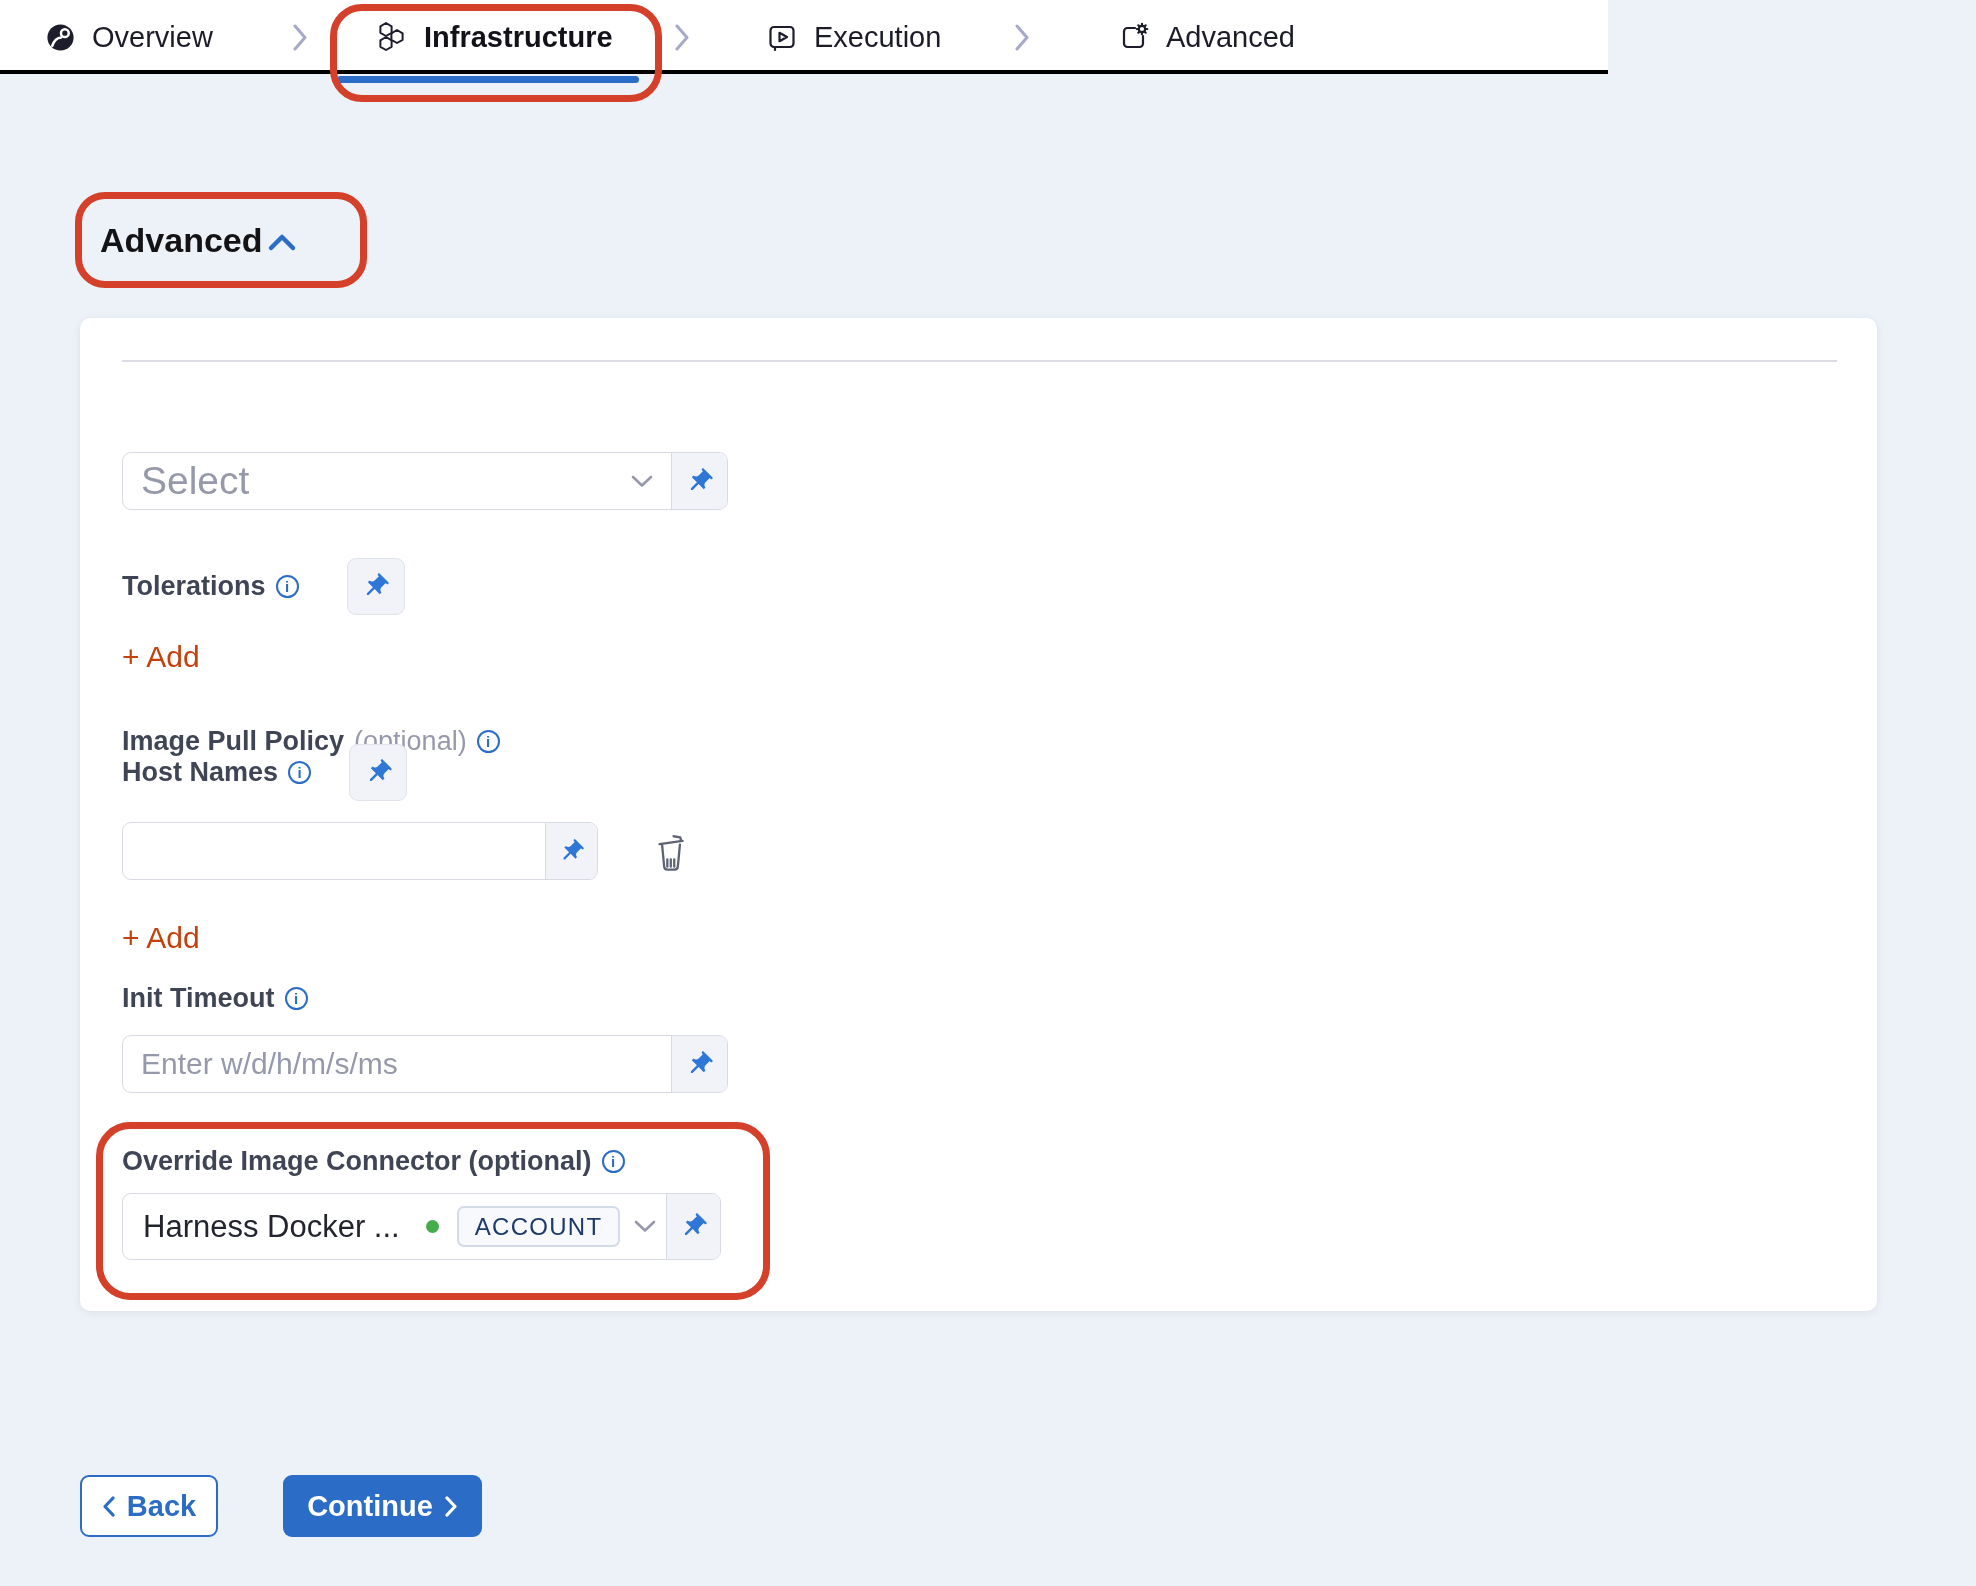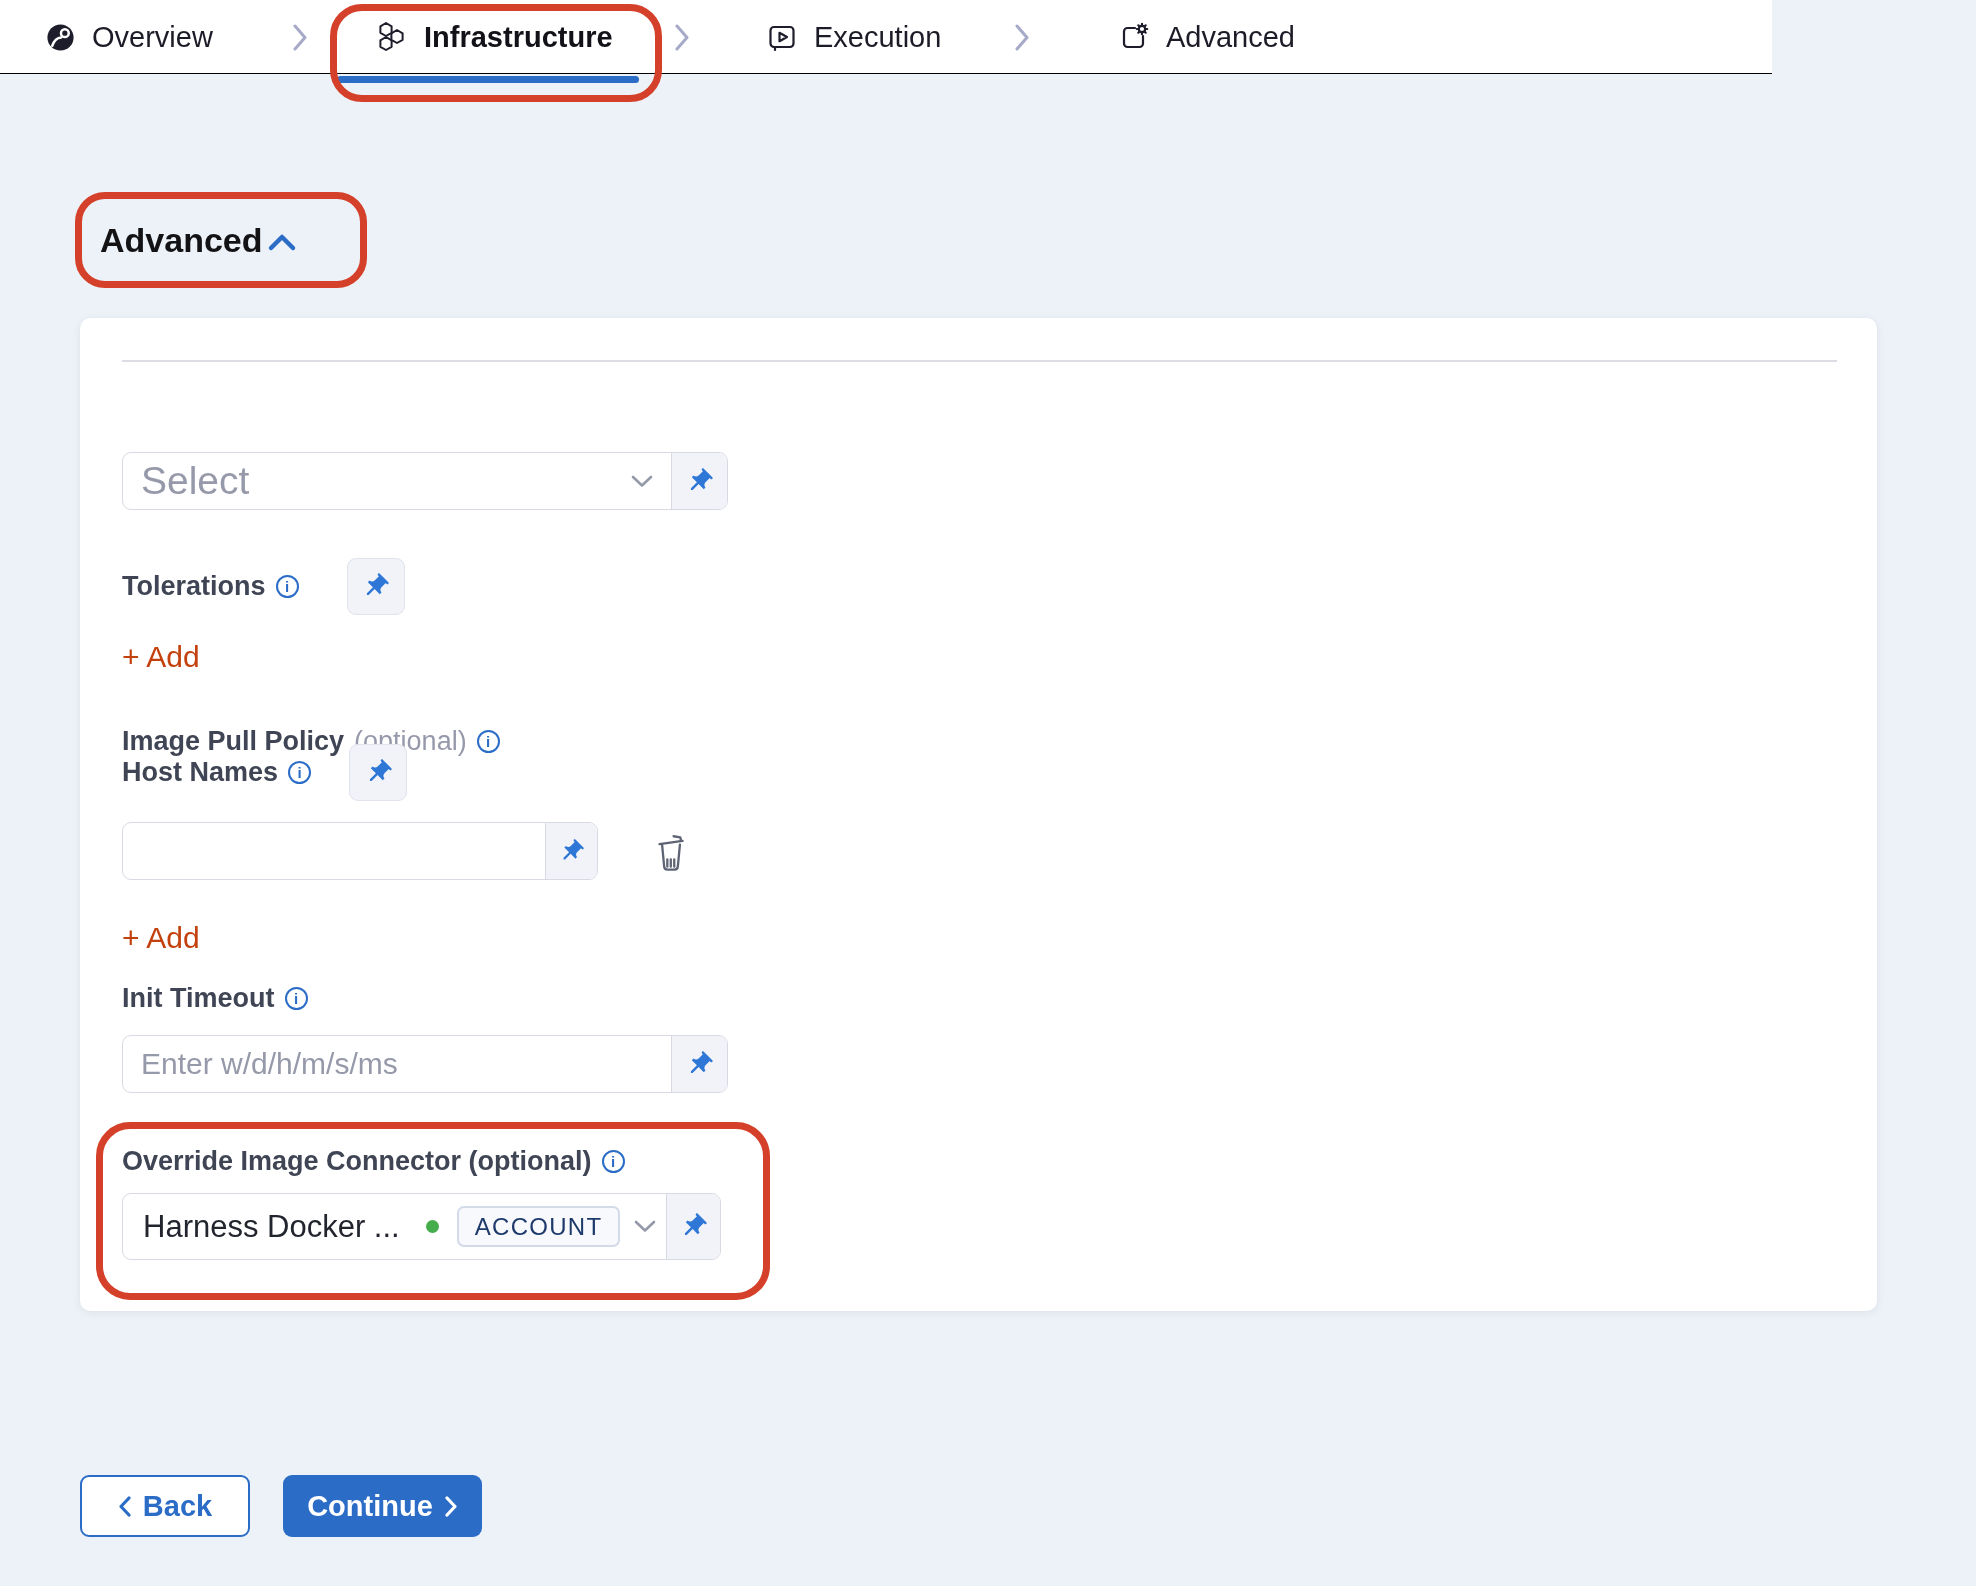--- a/index.html
+++ b/index.html
@@ -6,22 +6,22 @@
   html,body { width:1976px; height:1586px; }
   body {
     position: relative;
     background: #edf2f8;
     font-family: "Liberation Sans", sans-serif;
     overflow: hidden;
     color: #1c1c28;
   }
   
   .header {
-    position:absolute; top:0; left:0; width:1772px; height:74px;
-    background:#fff; border-bottom:1px solid #000000;
+    position:absolute; top:0; left:0; width:1608px; height:74px;
+    background:#fff; border-bottom:4px solid #000000;
   }
   .tab {
     position:absolute; top:0; height:74px;
     display:flex; align-items:center; gap:16px;
     font-size:29px; cursor:pointer; white-space:nowrap;
   }
   .tab .tab-label { color:#1c1c28; }
   .tab.active .tab-label { font-weight:bold; color:#121218; }
   .tab-sep { position:absolute; top:24px; }
   .tab-underline {
@@ -101,21 +101,21 @@
     position:absolute; font-size:30px; color:#c2410c; cursor:pointer; white-space:nowrap;
   }
   .trash-btn { position:absolute; cursor:pointer; background:none; border:none; }
   
   .btn {
     position:absolute; height:62px; border-radius:9px; font-size:29px; font-weight:bold;
     display:flex; align-items:center; justify-content:center; gap:12px;
     cursor:pointer; font-family:"Liberation Sans", sans-serif;
   }
   .btn-back {
-    left:80px; top:1475px; width:170px;
+    left:80px; top:1475px; width:138px;
     background:#fff; color:#2b6cc7; border:2px solid #2b6cc7;
   }
   .btn-continue {
     left:283px; top:1475px; width:199px;
     background:#2b6cc7; color:#fff; border:none;
   }
 </style>
 </head>
 <body>
 

